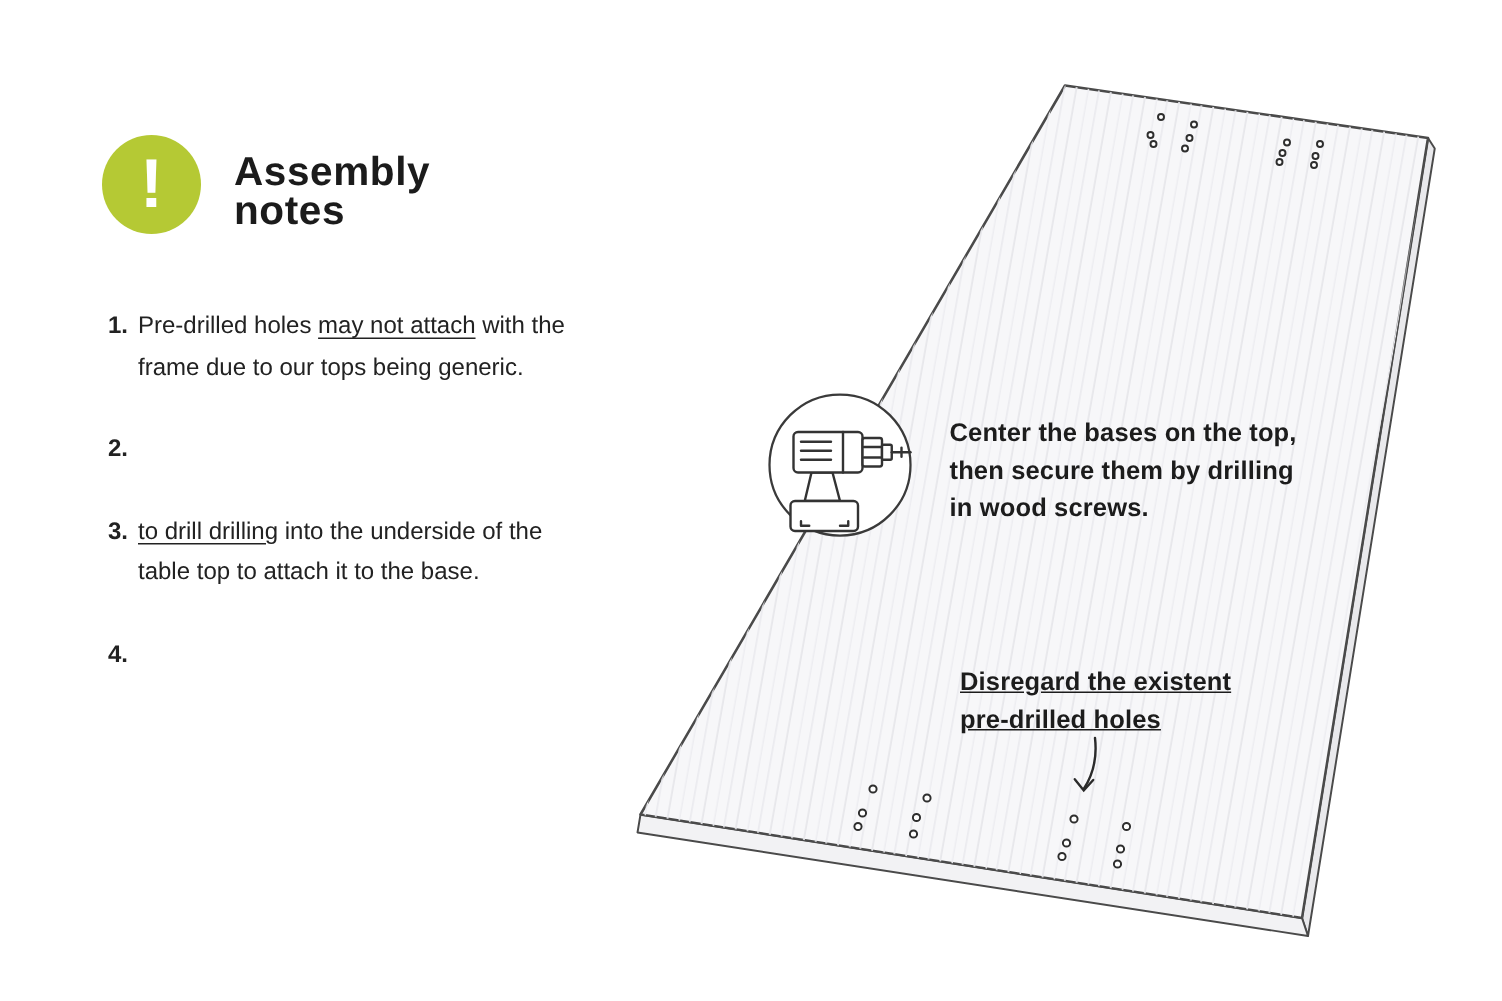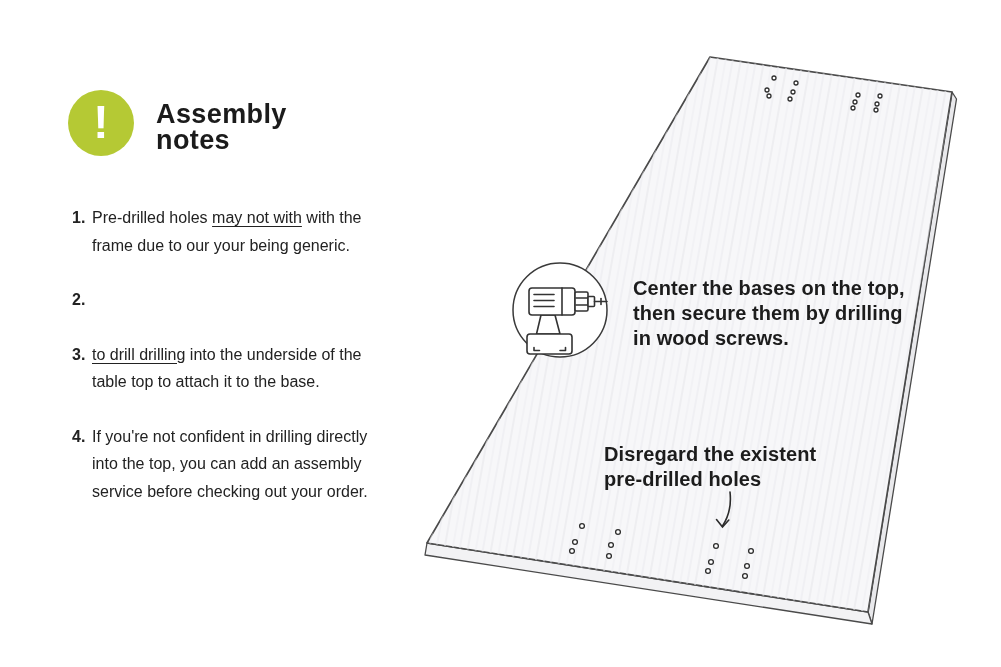--- a/index.html
+++ b/index.html
@@ -26,25 +26,25 @@
   }
   .notes{
     position:absolute;left:72px;top:204px;width:370px;
     font-size:16px;line-height:27.5px;color:#222222;
   }
   .note-item{display:flex;margin-bottom:27px;}
   .note-num{flex:none;width:20px;font-weight:700;}
   .note-text{white-space:pre-wrap;}
   .u{text-decoration:underline;text-underline-offset:3px;}
   .callout{
-    position:absolute;font-weight:700;font-size:20px;line-height:25px;
+    position:absolute;font-weight:700;font-size:17px;line-height:25px;
     color:#1c1c1c;white-space:pre-line;letter-spacing:.1px;
   }
   .callout-drill{left:633px;top:276px;}
-  .callout-holes{left:604px;top:442px;}
+  .callout-holes{left:640px;top:442px;text-decoration:underline;}
 </style>
 </head>
 <body>
 
 <div class="page">
 
   <svg class="illu" width="1001" height="667" viewBox="0 0 1001 667">
     <defs>
       <pattern id="grain" width="23" height="60" patternUnits="userSpaceOnUse" patternTransform="rotate(10)">
         <line x1="4" y1="-5" x2="4" y2="65" stroke="#e7e7eb" stroke-width="1.2"></line>
@@ -120,36 +120,33 @@
   <div class="alert-badge" style="background: rgb(181, 201, 52);">
     <span class="excl">!</span>
   </div>
 
   <h1 class="title">Assembly
 notes</h1>
 
   <div class="notes">
       <div class="note-item">
         <div class="note-num">1.</div>
-        <div class="note-text"><span>Pre-drilled holes </span><span class="u">may not with</span><span> with the
-frame due to our your being generic.</span></div>
+        <div class="note-text"><span>Pre-drilled holes </span><span class="u">may not attach</span><span> with the
+frame due to our tops being generic.</span></div>
       </div>
       <div class="note-item">
         <div class="note-num">2.</div>
       </div>
       <div class="note-item">
         <div class="note-num">3.</div>
         <div class="note-text"><span class="u">to drill drilling</span><span> into the underside of the
 table top to attach it to the base.</span></div>
       </div>
       <div class="note-item">
         <div class="note-num">4.</div>
-        <div class="note-text"><span>If you're not confident in drilling directly
-into the top, you can add an assembly
-service before checking out your order.</span></div>
       </div>
     </div>
 
   <div class="callout callout-drill">Center the bases on the top,
 then secure them by drilling
 in wood screws.</div>
 
   <div class="callout callout-holes">Disregard the existent
 pre-drilled holes</div>
 

